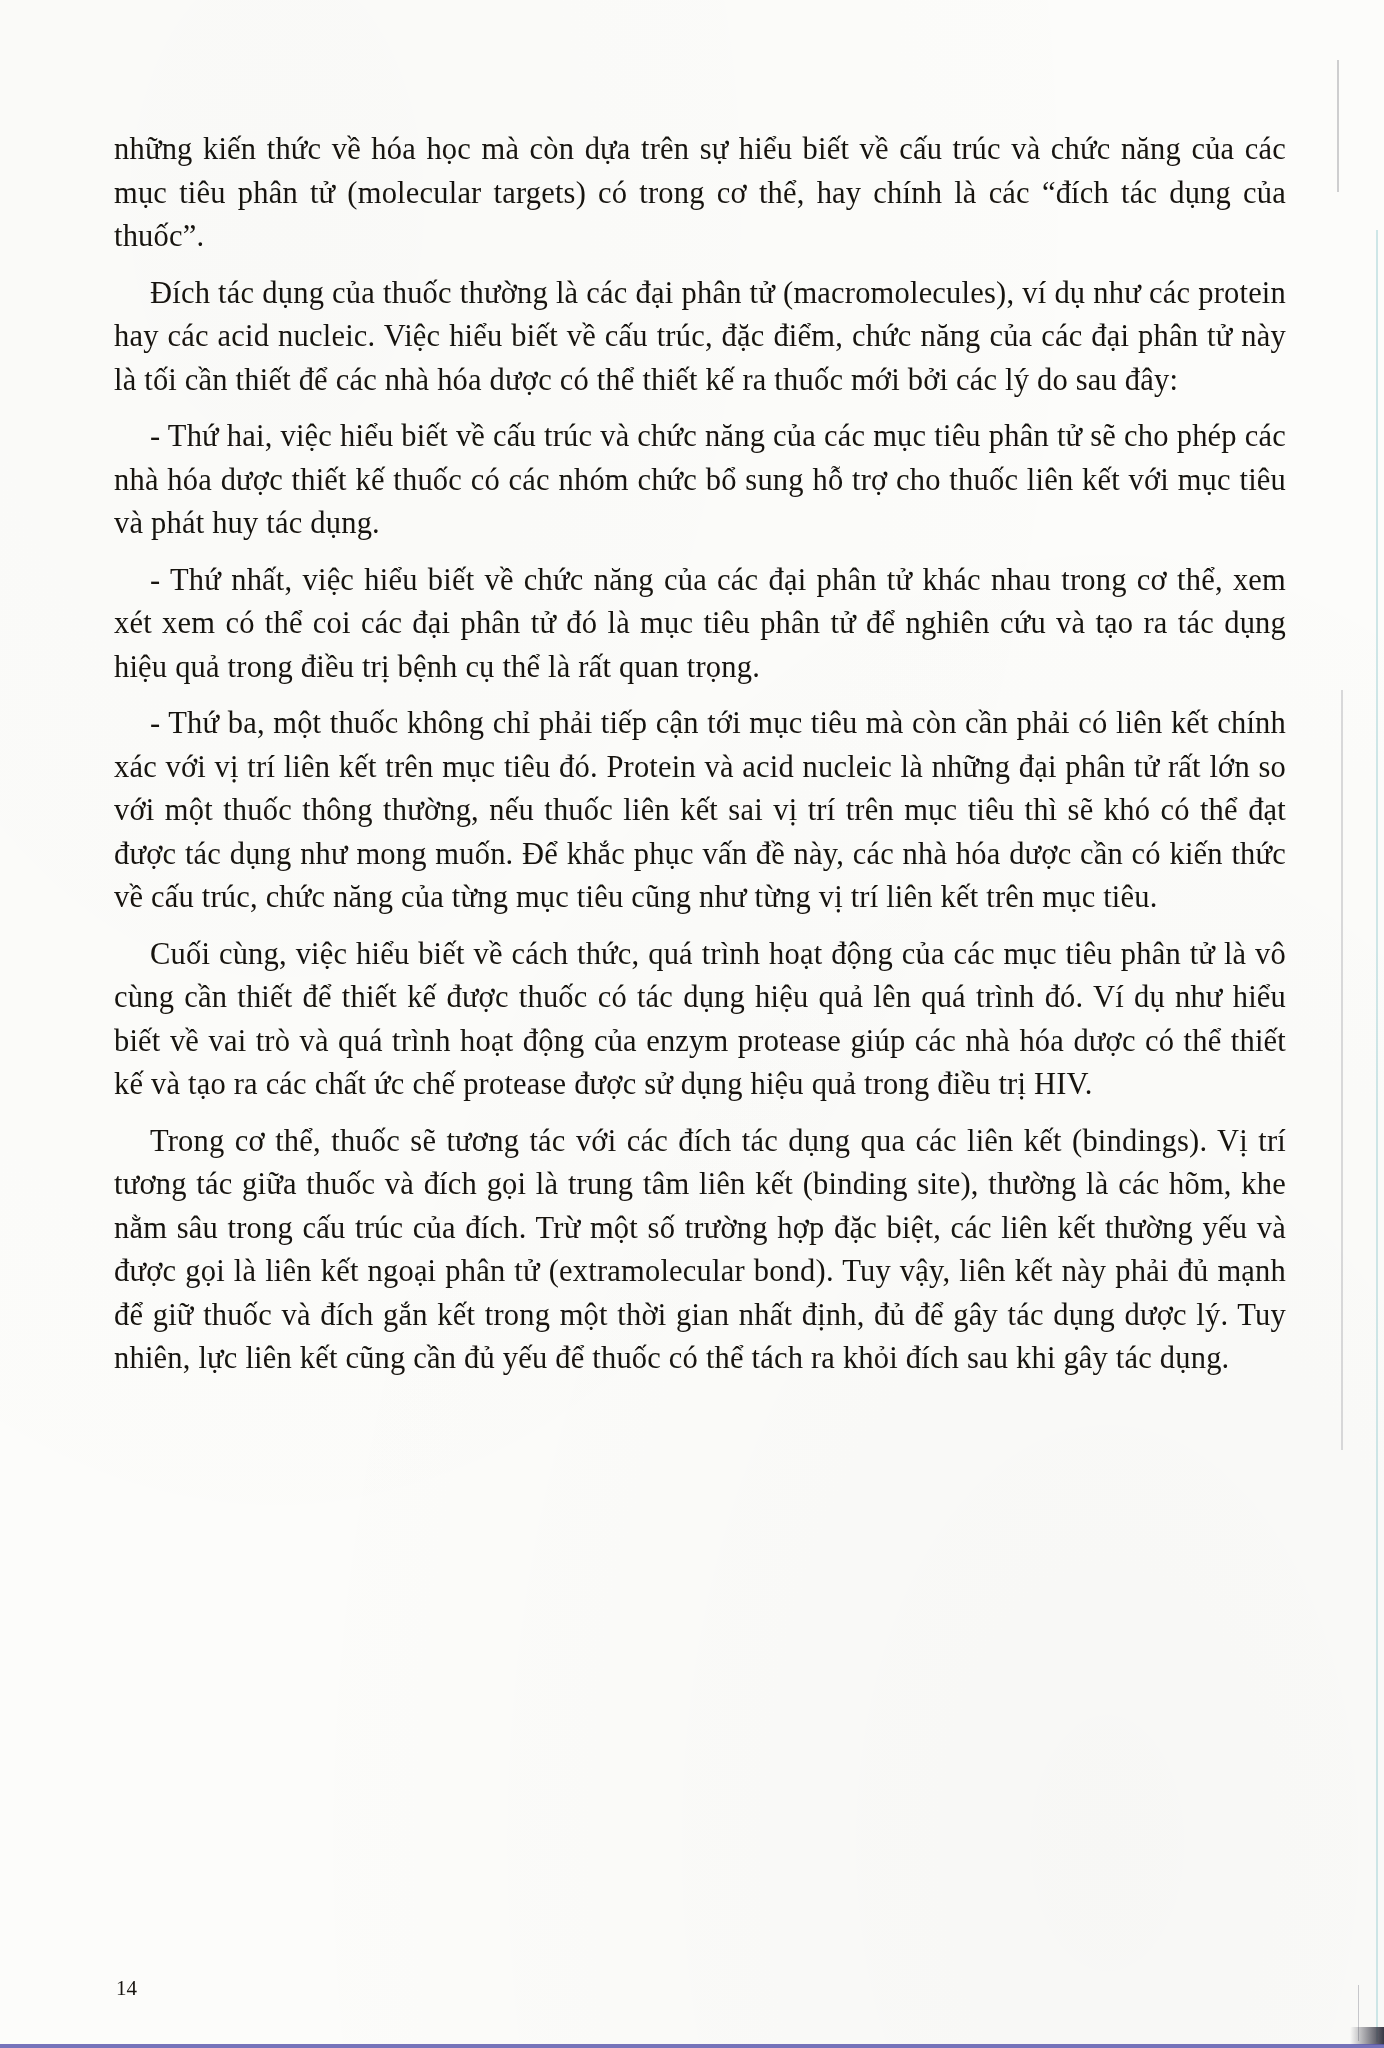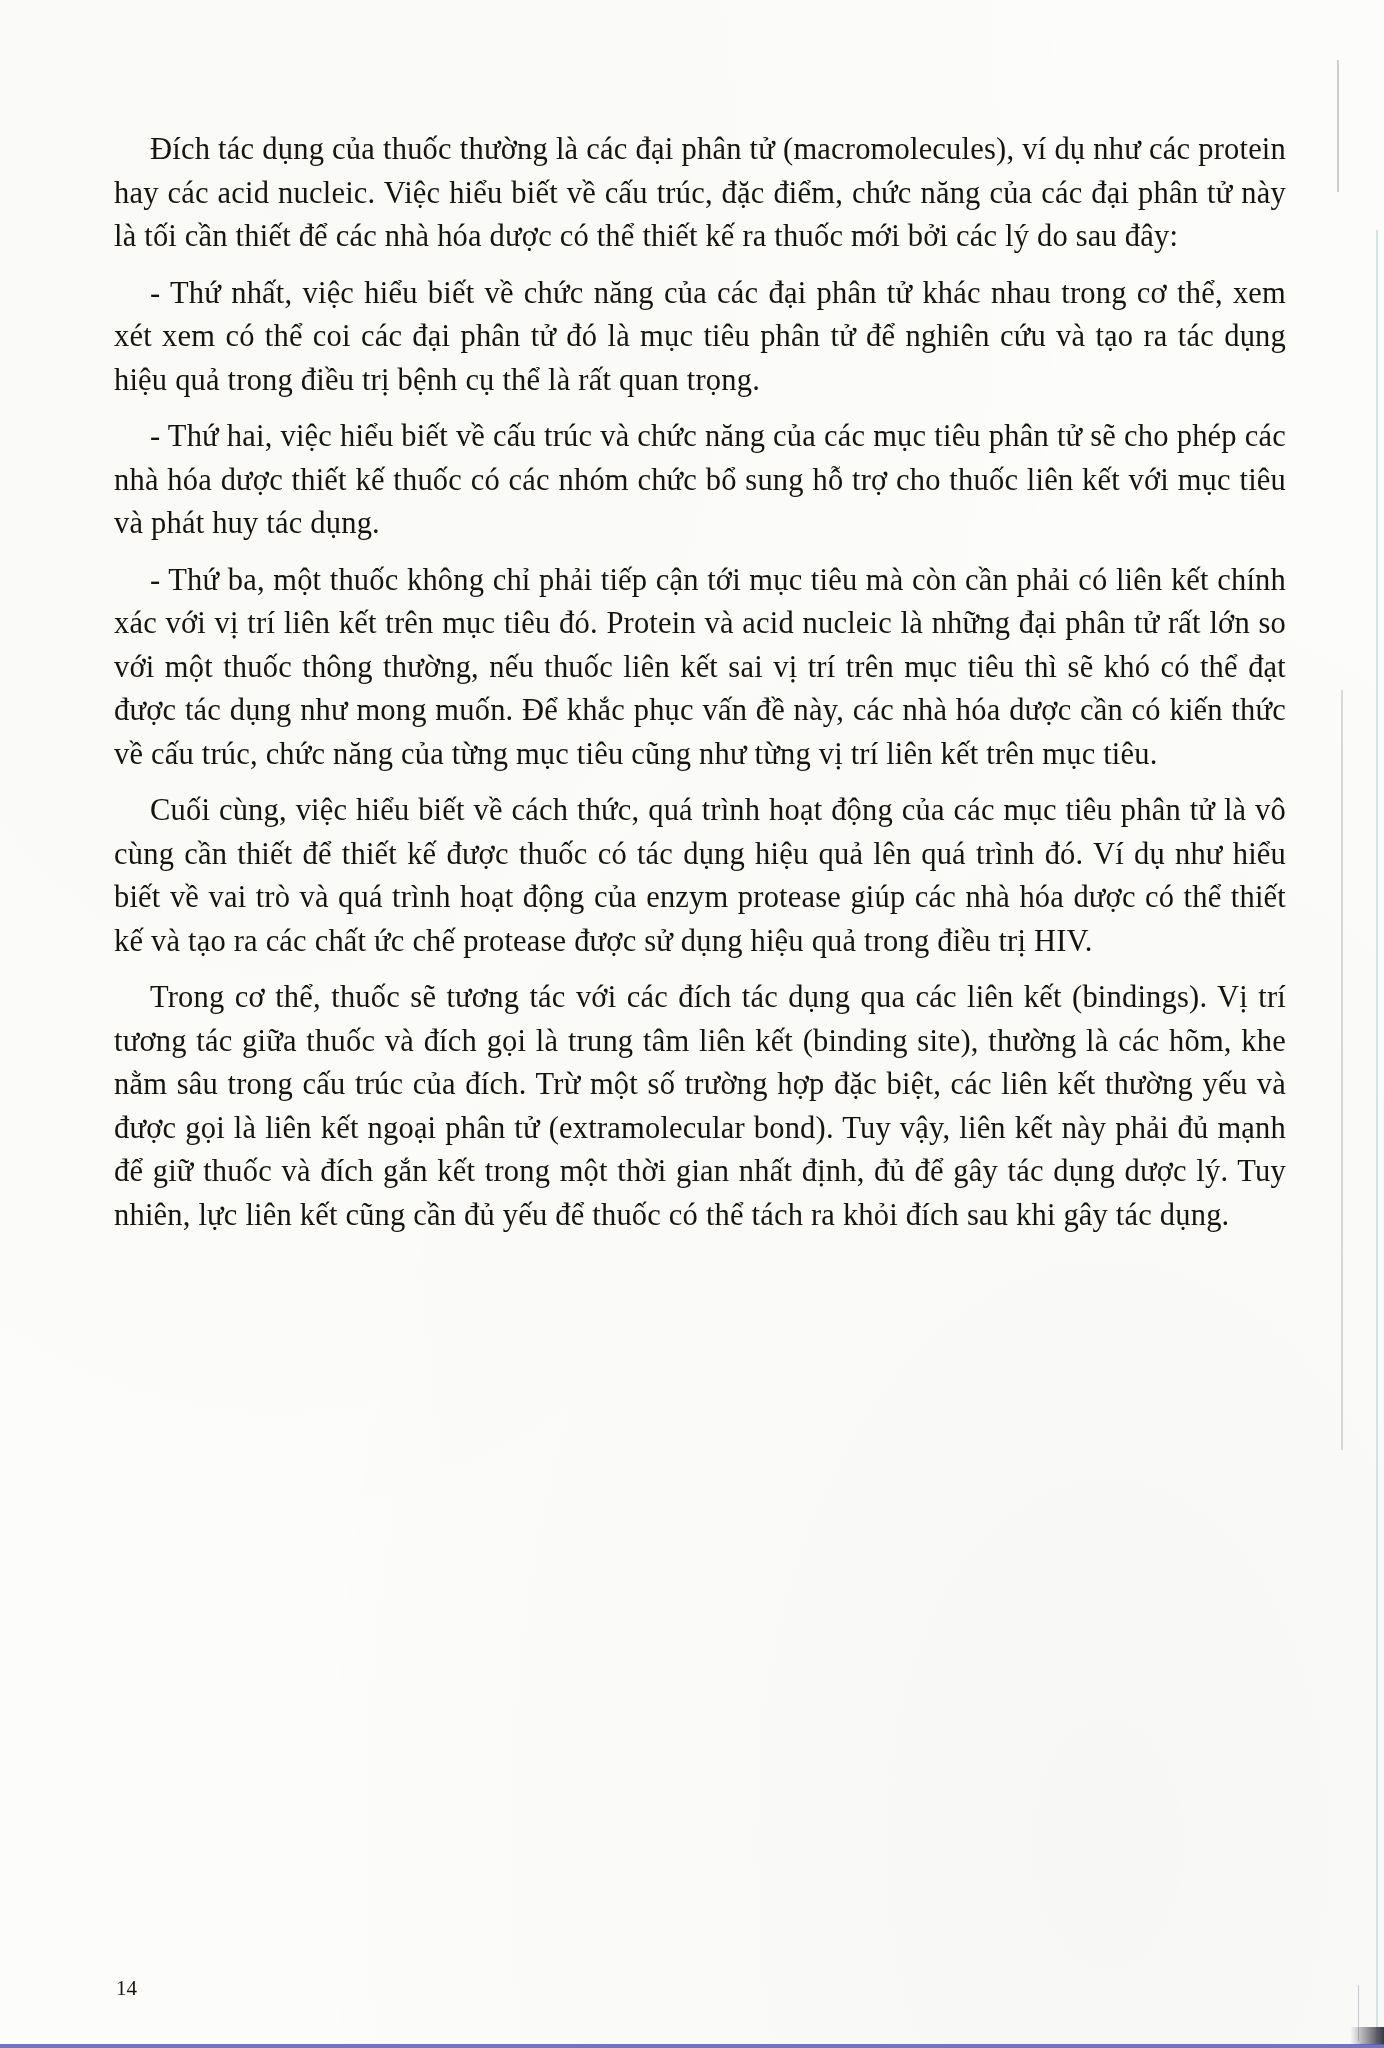--- a/index.html
+++ b/index.html
@@ -94,23 +94,24 @@
     height:18px;
     background:linear-gradient(to left, #373744, rgba(55,55,68,0));
     border-radius:2px 0 0 0;
   }
 </style>
 </head>
 <body>
 
 <div class="page">
   <div class="text-block">
+      <p class="para">những kiến thức về hóa học mà còn dựa trên sự hiểu biết về cấu trúc và chức năng của các mục tiêu phân tử (molecular targets) có trong cơ thể, hay chính là các “đích tác dụng của thuốc”.</p>
       <p class="para indent">Đích tác dụng của thuốc thường là các đại phân tử (macromolecules), ví dụ như các protein hay các acid nucleic. Việc hiểu biết về cấu trúc, đặc điểm, chức năng của các đại phân tử này là tối cần thiết để các nhà hóa dược có thể thiết kế ra thuốc mới bởi các lý do sau đây:</p>
+      <p class="para indent">- Thứ hai, việc hiểu biết về cấu trúc và chức năng của các mục tiêu phân tử sẽ cho phép các nhà hóa dược thiết kế thuốc có các nhóm chức bổ sung hỗ trợ cho thuốc liên kết với mục tiêu và phát huy tác dụng.</p>
       <p class="para indent">- Thứ nhất, việc hiểu biết về chức năng của các đại phân tử khác nhau trong cơ thể, xem xét xem có thể coi các đại phân tử đó là mục tiêu phân tử để nghiên cứu và tạo ra tác dụng hiệu quả trong điều trị bệnh cụ thể là rất quan trọng.</p>
-      <p class="para indent">- Thứ hai, việc hiểu biết về cấu trúc và chức năng của các mục tiêu phân tử sẽ cho phép các nhà hóa dược thiết kế thuốc có các nhóm chức bổ sung hỗ trợ cho thuốc liên kết với mục tiêu và phát huy tác dụng.</p>
       <p class="para indent">- Thứ ba, một thuốc không chỉ phải tiếp cận tới mục tiêu mà còn cần phải có liên kết chính xác với vị trí liên kết trên mục tiêu đó. Protein và acid nucleic là những đại phân tử rất lớn so với một thuốc thông thường, nếu thuốc liên kết sai vị trí trên mục tiêu thì sẽ khó có thể đạt được tác dụng như mong muốn. Để khắc phục vấn đề này, các nhà hóa dược cần có kiến thức về cấu trúc, chức năng của từng mục tiêu cũng như từng vị trí liên kết trên mục tiêu.</p>
       <p class="para indent">Cuối cùng, việc hiểu biết về cách thức, quá trình hoạt động của các mục tiêu phân tử là vô cùng cần thiết để thiết kế được thuốc có tác dụng hiệu quả lên quá trình đó. Ví dụ như hiểu biết về vai trò và quá trình hoạt động của enzym protease giúp các nhà hóa dược có thể thiết kế và tạo ra các chất ức chế protease được sử dụng hiệu quả trong điều trị HIV.</p>
       <p class="para indent">Trong cơ thể, thuốc sẽ tương tác với các đích tác dụng qua các liên kết (bindings). Vị trí tương tác giữa thuốc và đích gọi là trung tâm liên kết (binding site), thường là các hõm, khe nằm sâu trong cấu trúc của đích. Trừ một số trường hợp đặc biệt, các liên kết thường yếu và được gọi là liên kết ngoại phân tử (extramolecular bond). Tuy vậy, liên kết này phải đủ mạnh để giữ thuốc và đích gắn kết trong một thời gian nhất định, đủ để gây tác dụng dược lý. Tuy nhiên, lực liên kết cũng cần đủ yếu để thuốc có thể tách ra khỏi đích sau khi gây tác dụng.</p>
     </div>
   <div class="page-number">14</div>
   <div class="edge-line-grey-top"></div>
   <div class="edge-line-grey-mid"></div>
   <div class="edge-line-grey-bottom"></div>
   <div class="edge-line-cyan"></div>
   <div class="corner-smudge"></div>

